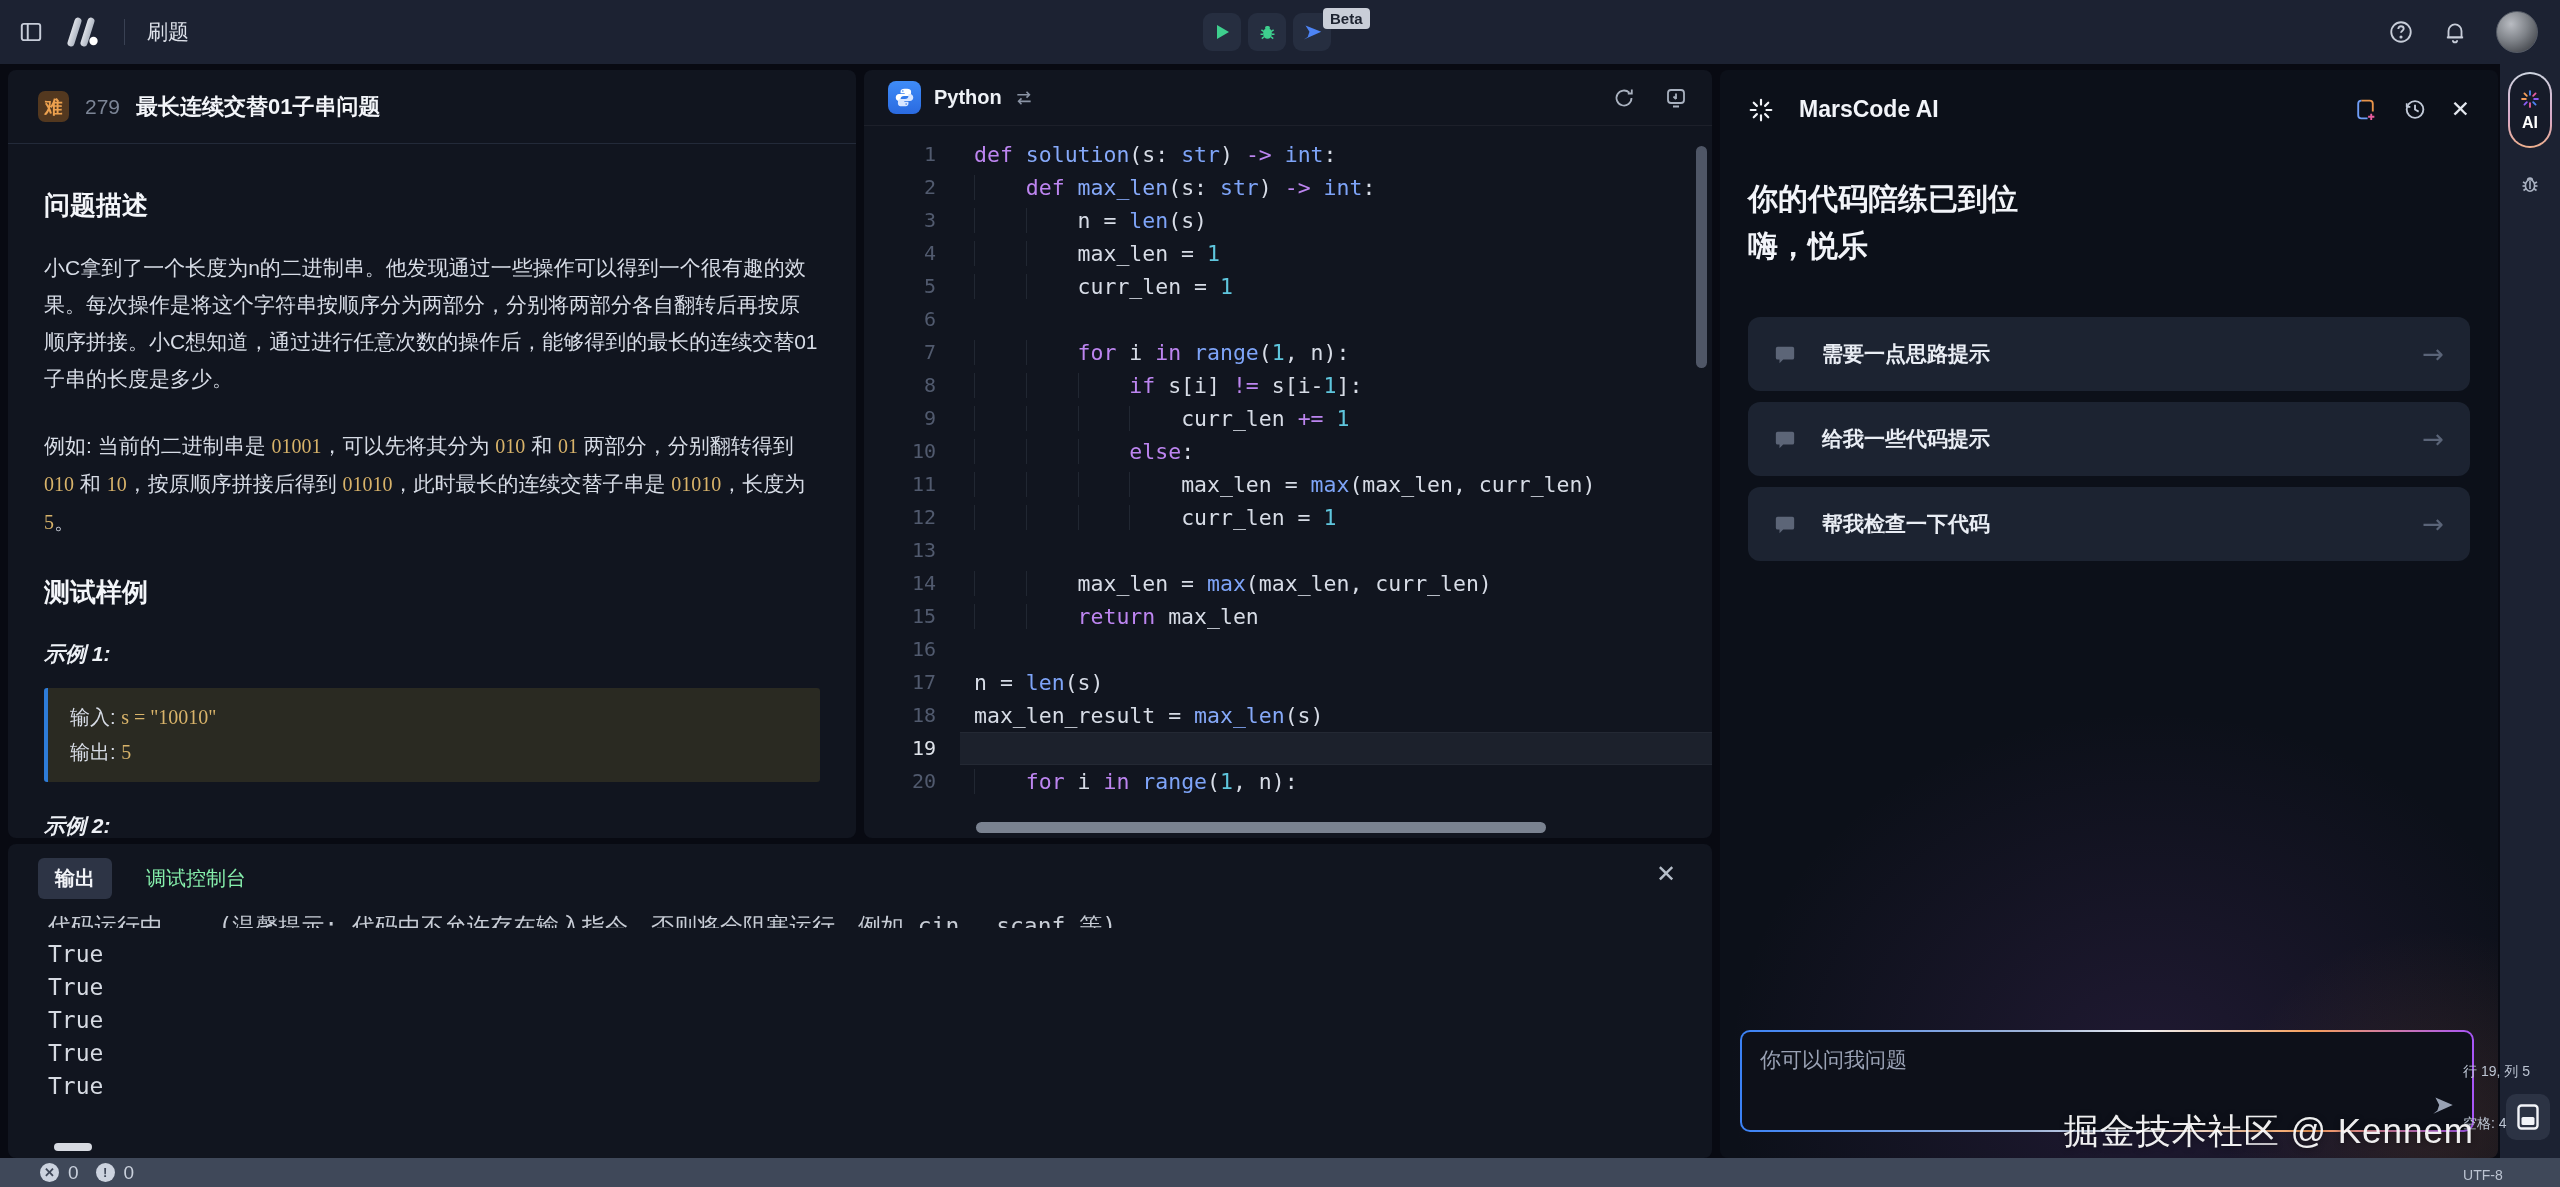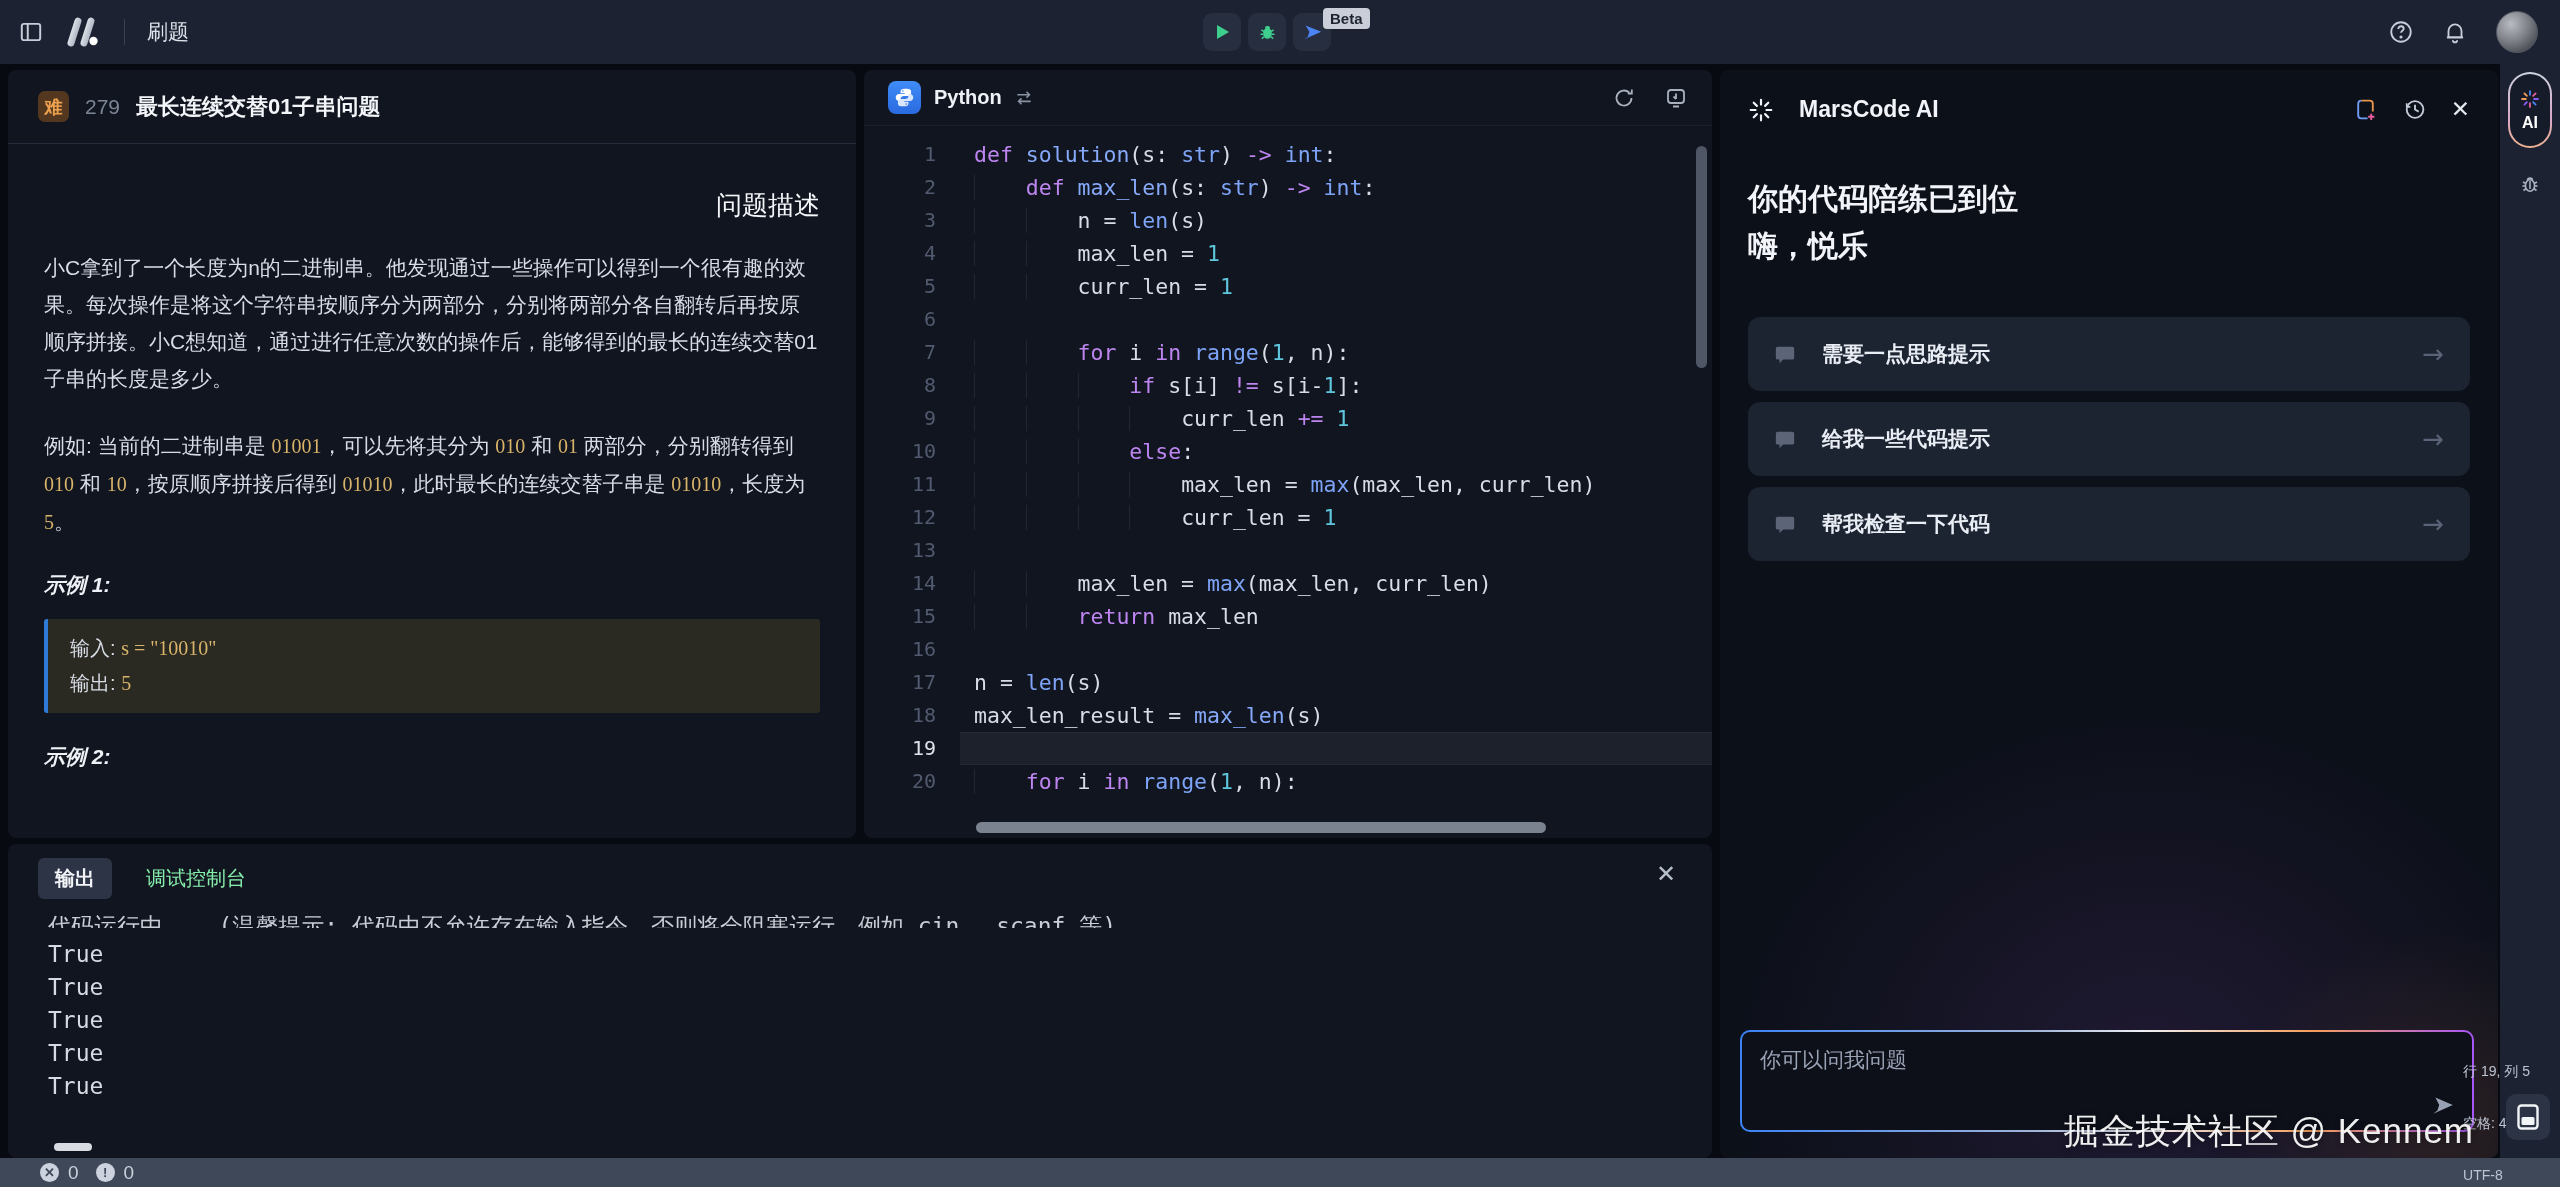--- a/index.html
+++ b/index.html
@@ -28,21 +28,21 @@
       radial-gradient(45% 30% at 92% 97%,rgba(205,120,60,.14),rgba(0,0,0,0) 60%),
       #0c1019;}
   .right-strip{position:absolute;right:0;top:64px;width:60px;bottom:29px;background:#1c2232;z-index:5;}
 
   
   .prob-title-row{display:flex;align-items:center;gap:16px;height:74px;padding:0 30px;border-bottom:1px solid #232a39;}
   .diff-badge{width:31px;height:31px;border-radius:7px;background:#53381f;color:#eda14f;font-size:18px;font-weight:bold;display:flex;align-items:center;justify-content:center;}
   .prob-id{color:#7c8596;font-size:21px;}
   .prob-title{color:#f3f5f9;font-size:22px;font-weight:bold;}
   .prob-body{padding:10px 36px 30px 36px;}
-  .h2{font-size:26px;font-weight:normal;color:#f4f6fa;margin:34px 0 26px;text-align:right;}
+  .h2{font-size:26px;font-weight:bold;color:#f4f6fa;margin:34px 0 26px;}
   p.desc{font-size:21px;line-height:37px;color:#c9ced8;margin:0 0 30px;}
   .sg-c{font-family:Liberation Serif, serif;color:#d8b36a;font-size:20px;}
   .ex-label{font-style:italic;font-weight:bold;font-size:21px;color:#eef1f6;margin:30px 0 20px;}
   .ex-box{border-left:4px solid #2e7cd8;border-radius:3px;padding:12px 22px;margin-bottom:8px;}
   .ex-box.warm{background:#2a2a22;}
   .ex-line{font-size:20px;line-height:35px;color:#dde1e8;}
 
   
   .ed-header{height:56px;display:flex;align-items:center;padding:0 24px;border-bottom:1px solid rgba(255,255,255,.05);}
   .py-chip{width:33px;height:33px;border-radius:8px;background:linear-gradient(180deg,#3f8cf8,#2a6ae0);display:flex;align-items:center;justify-content:center;}
@@ -181,20 +181,21 @@
     <span class="diff-badge">难</span>
     <span class="prob-id">279</span>
     <span class="prob-title">最长连续交替01子串问题</span>
   </div>
   <div class="prob-body">
     <div class="h2">问题描述</div>
     <div id="desc-paras">
         <p class="desc"><span class="sg-t">小C拿到了一个长度为n的二进制串。他发现通过一些操作可以得到一个很有趣的效果。每次操作是将这个字符串按顺序分为两部分，分别将两部分各自翻转后再按原顺序拼接。小C想知道，通过进行任意次数的操作后，能够得到的最长的连续交替01子串的长度是多少。</span></p>
         <p class="desc"><span class="sg-t">例如: 当前的二进制串是 </span><span class="sg-c">01001</span><span class="sg-t">，可以先将其分为 </span><span class="sg-c">010</span><span class="sg-t"> 和 </span><span class="sg-c">01</span><span class="sg-t"> 两部分，分别翻转得到 </span><span class="sg-c">010</span><span class="sg-t"> 和 </span><span class="sg-c">10</span><span class="sg-t">，按原顺序拼接后得到 </span><span class="sg-c">01010</span><span class="sg-t">，此时最长的连续交替子串是 </span><span class="sg-c">01010</span><span class="sg-t">，长度为 </span><span class="sg-c">5</span><span class="sg-t">。</span></p>
       </div>
+    <div class="h2">测试样例</div>
     <div id="examples">
         <div class="ex-label">示例 1:</div>
         <div class="ex-box warm">
           <div class="ex-line"><span class="sg-t">输入: </span><span class="sg-c">s = "10010"</span></div>
           <div class="ex-line"><span class="sg-t">输出: </span><span class="sg-c">5</span></div>
         </div>
         <div class="ex-label">示例 2:</div>
       </div>
   </div>
 </section>

